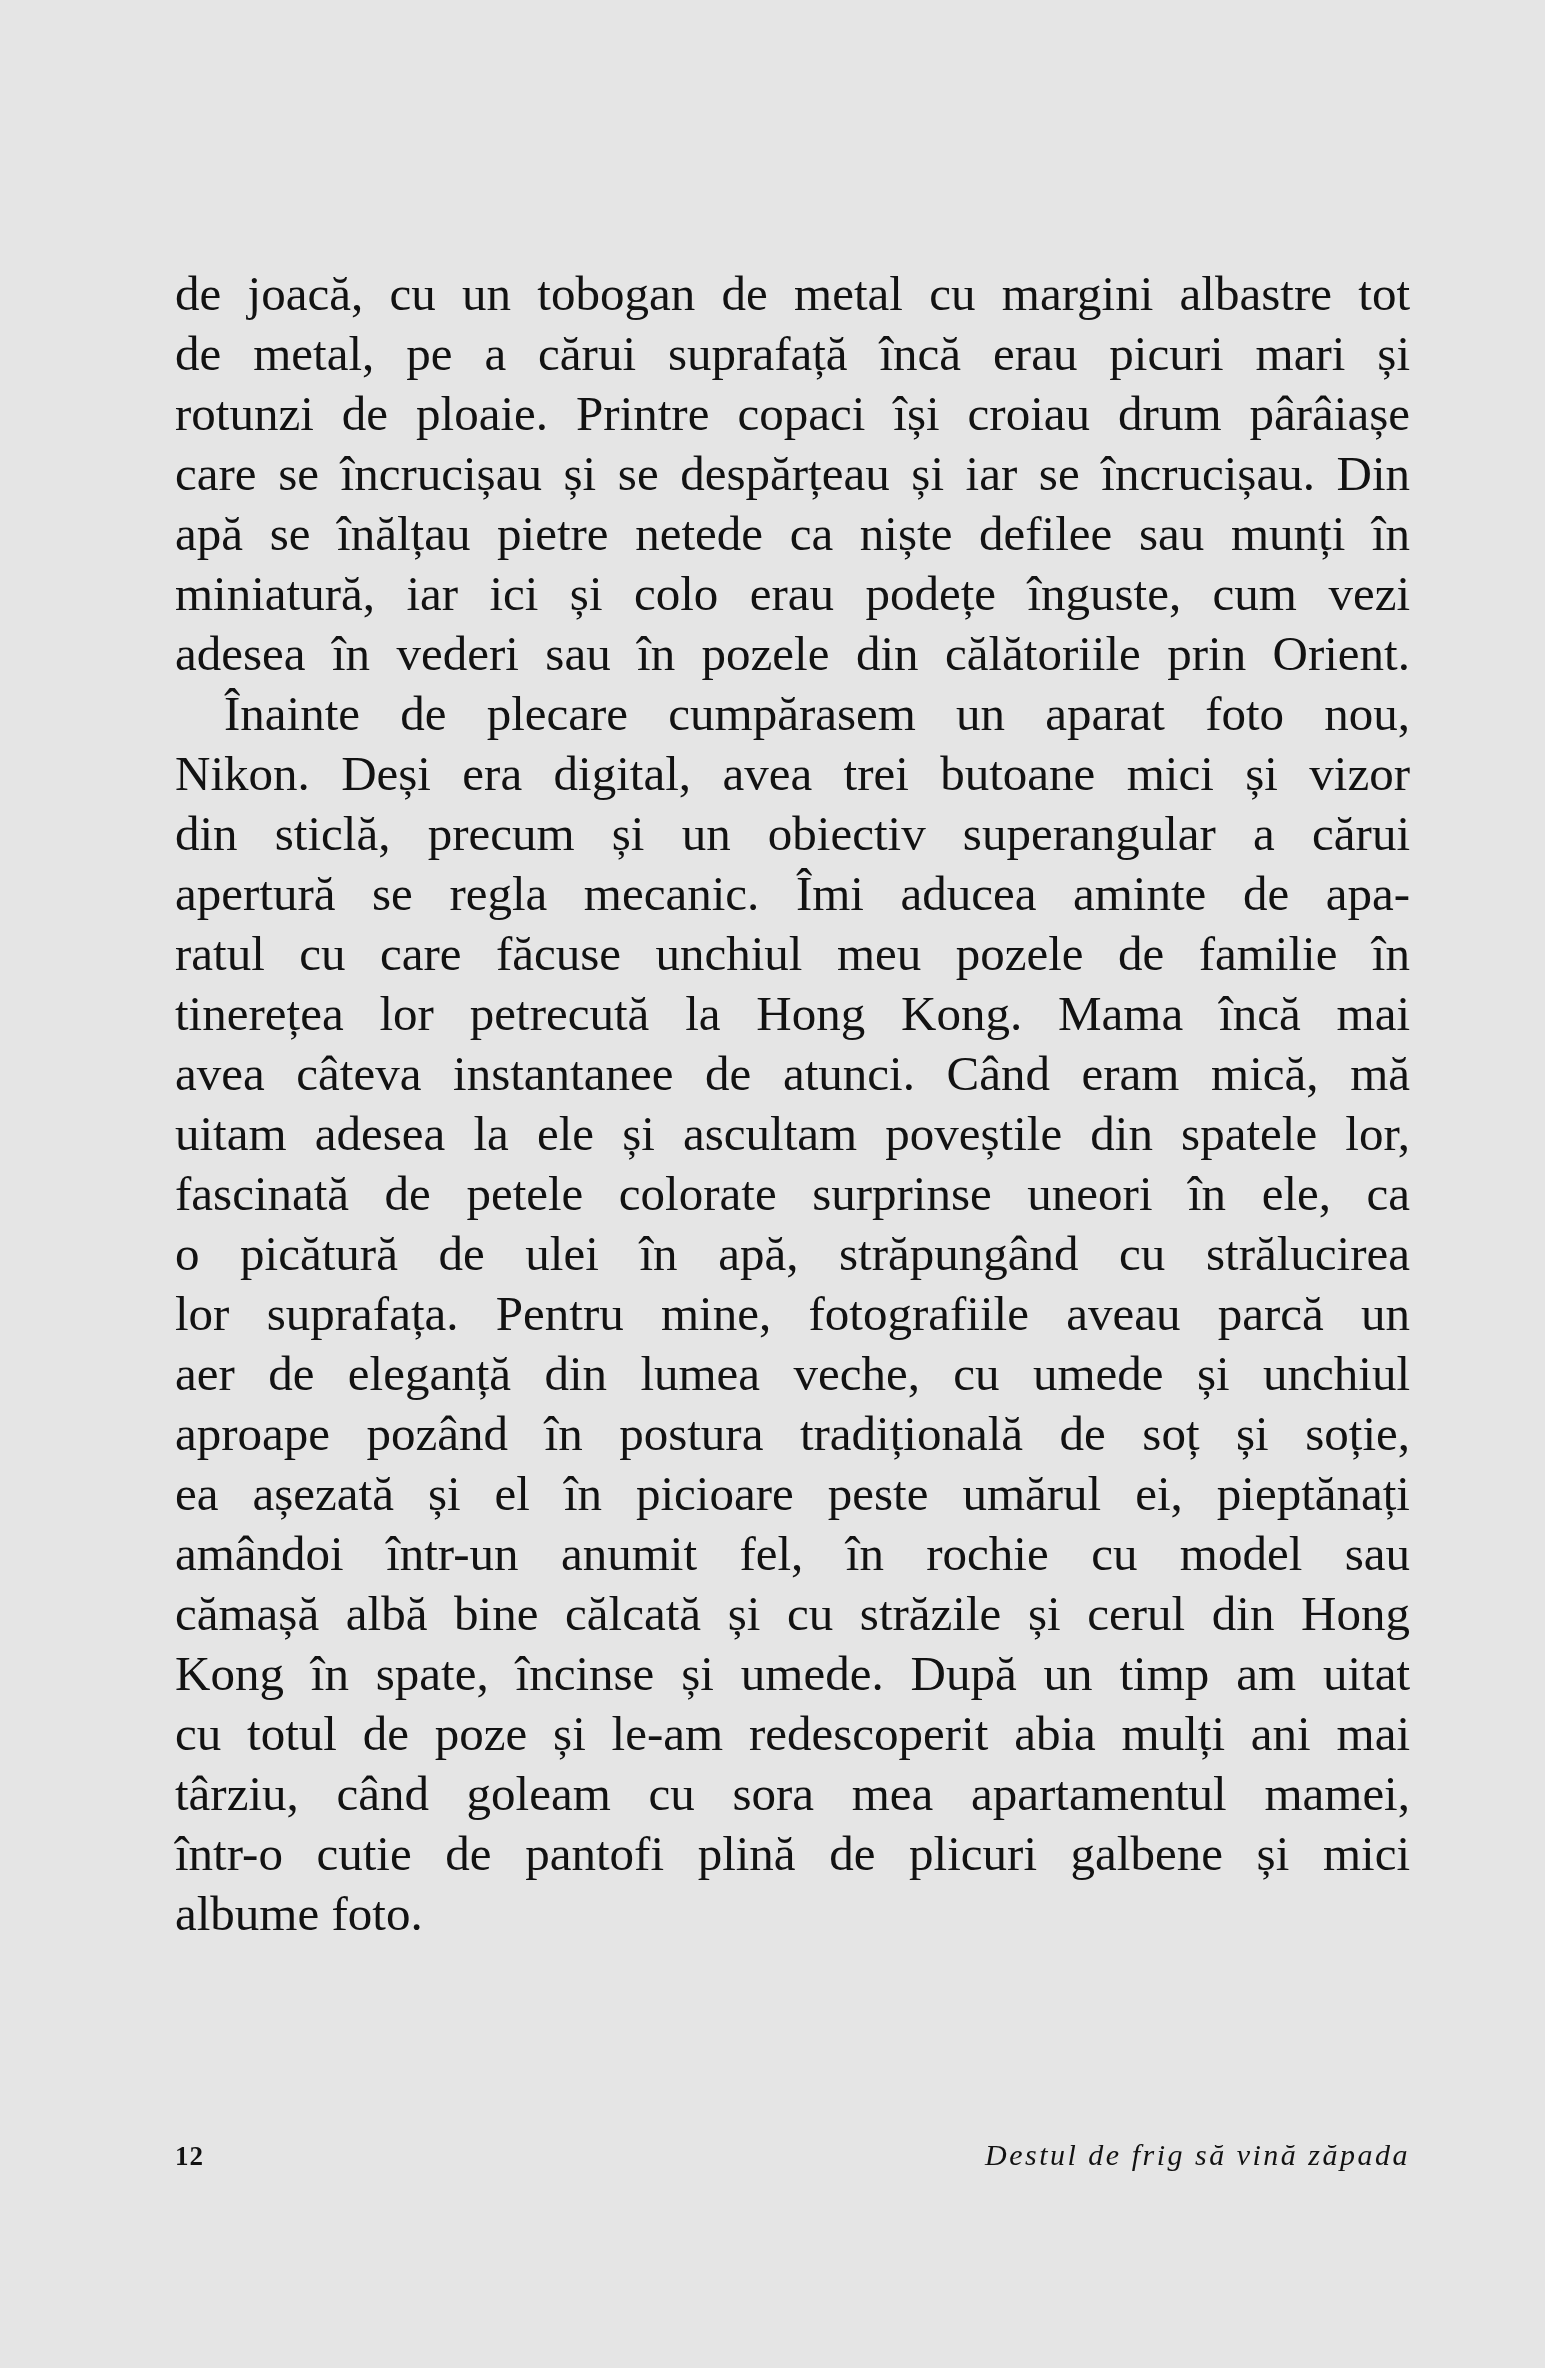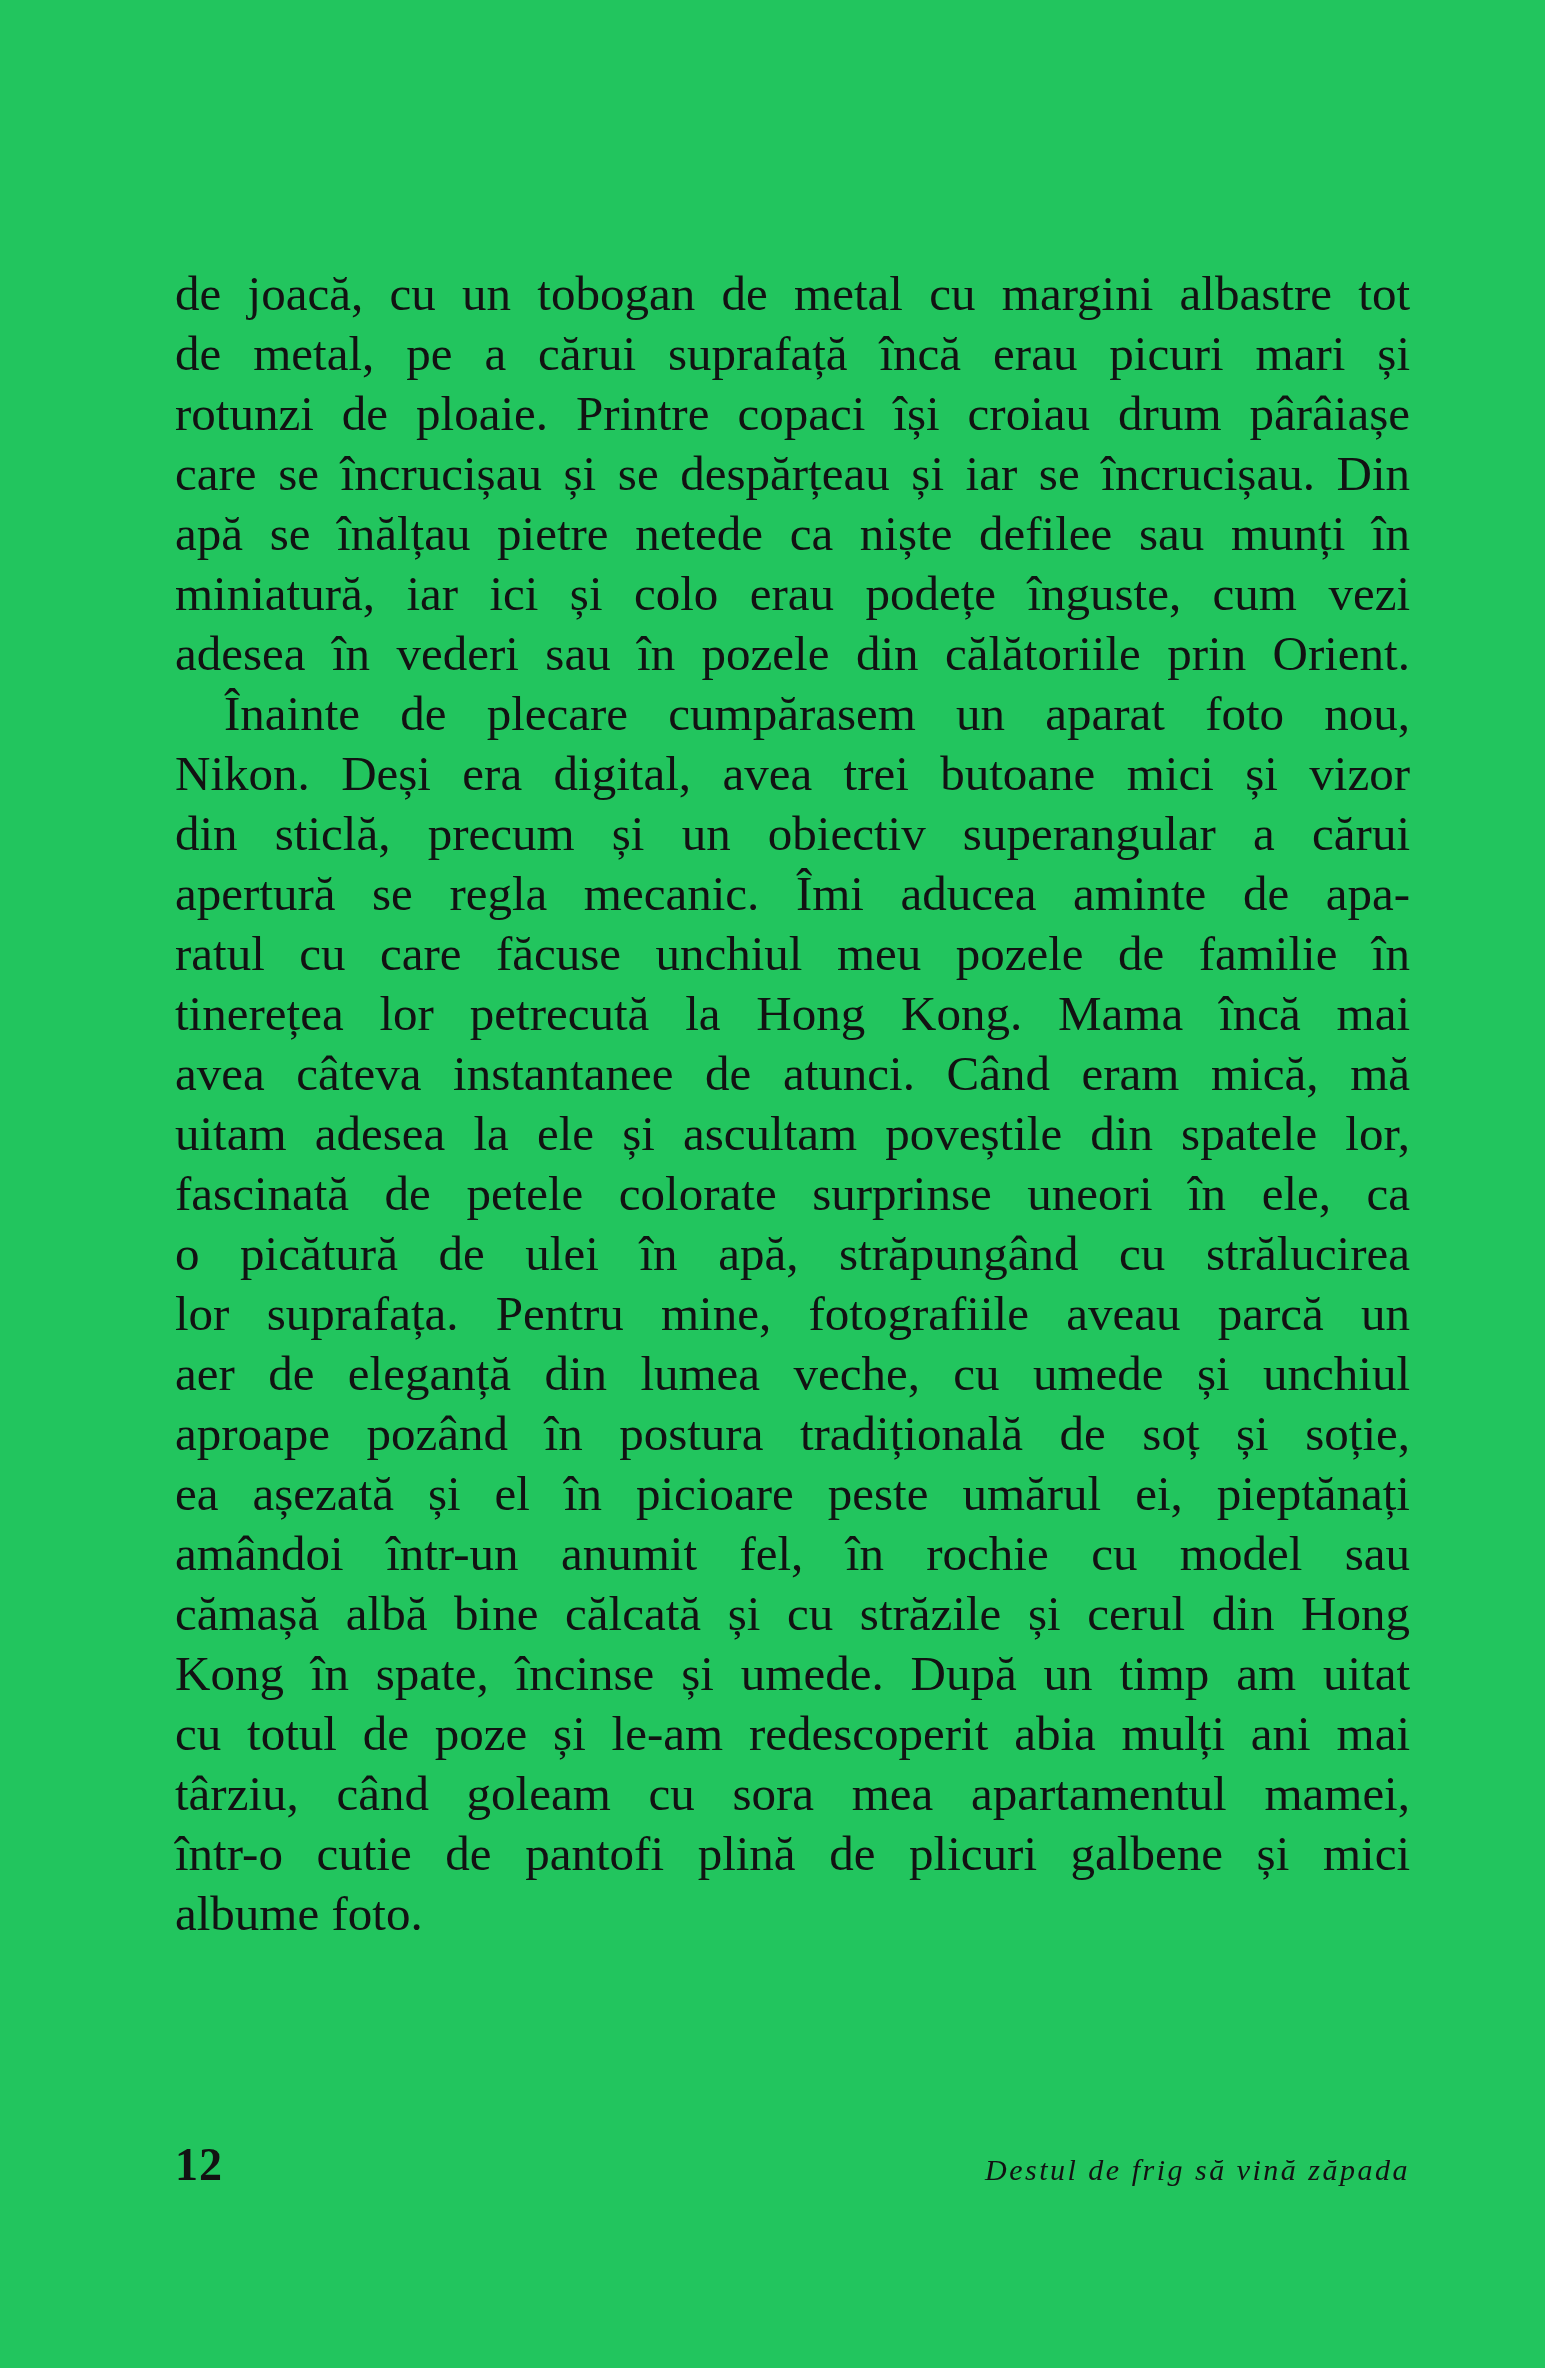--- a/index.html
+++ b/index.html
@@ -4,21 +4,21 @@
 <style>
   html, body {
     margin: 0;
     padding: 0;
     background: #ffffff;
   }
   .book-page {
     position: relative;
     width: 1546px;
     height: 2368px;
-    background: #22c55e;
+    background: #e5e5e5;
     color: #111111;
     font-family: "Liberation Serif", serif;
     overflow: hidden;
   }
   .text-block {
     position: absolute;
     left: 175px;
     top: 264px;
     width: 1235px;
     font-size: 49px;
@@ -41,21 +41,21 @@
     position: absolute;
     left: 175px;
     width: 1235px;
     top: 2138px;
     display: flex;
     justify-content: space-between;
     align-items: baseline;
   }
   .page-number {
     font-weight: bold;
-    font-size: 46px;
+    font-size: 27px;
     letter-spacing: 1px;
     color: #121212;
   }
   .running-title {
     font-style: italic;
     font-size: 30px;
     letter-spacing: 2.5px;
     color: #121212;
   }
 </style>

